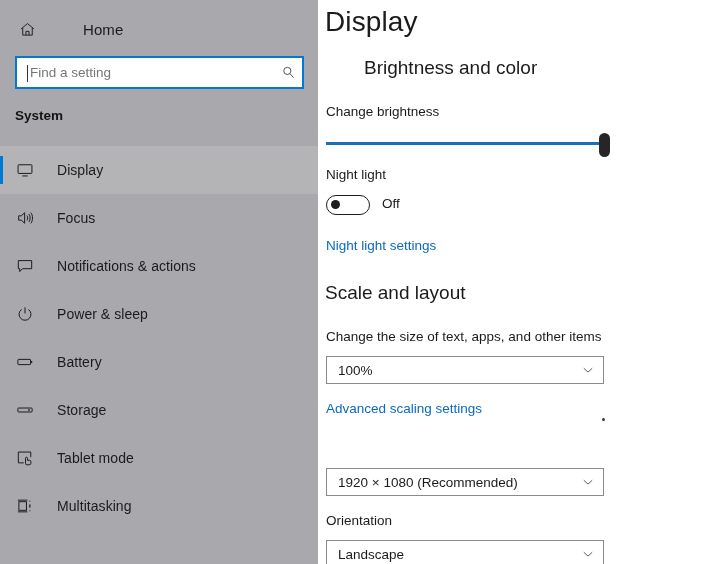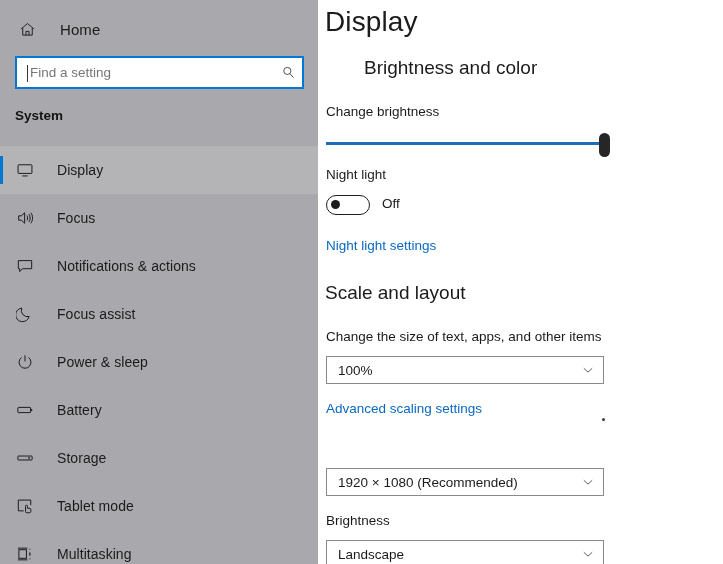--- a/index.html
+++ b/index.html
@@ -30,20 +30,21 @@
     overflow: hidden;
   }
 
   .home-row {
     position: absolute;
     left: 0; top: 10px;
     width: 262px; height: 38px;
     display: flex;
     align-items: center;
     padding-left: 17px;
+    gap: 23px;
   }
   .home-icon {
     width: 20px; height: 20px;
     display: flex; align-items: center; justify-content: center;
     color: #1b1b1b;
     flex: 0 0 20px;
   }
   .home-label {
     margin-left: 23px;
     font-size: 15px;
@@ -305,28 +306,20 @@
 
       <div class="nav-item">
         <span class="nav-ico">
           <svg width="18" height="18" viewBox="0 0 20 20" fill="none" stroke="currentColor" stroke-width="1.1">
             <path d="M2.6 4 H17.4 V13 H7.2 L4.1 16.2 V13 H2.6 Z"></path>
           </svg>
         </span>
         <span class="nav-label">Notifications &amp; actions</span>
       </div>
 
-      <div class="nav-item">
-        <span class="nav-ico">
-          <svg width="18" height="18" viewBox="0 0 20 20" fill="none" stroke="currentColor" stroke-width="1.1">
-            <path d="M14.6 12.8 A7 7 0 0 1 6.4 3.4 A7.6 7.6 0 1 0 14.6 12.8 Z"></path>
-          </svg>
-        </span>
-        <span class="nav-label">Focus assist</span>
-      </div>
 
       <div class="nav-item">
         <span class="nav-ico">
           <svg width="18" height="18" viewBox="0 0 20 20" fill="none" stroke="currentColor" stroke-width="1.1">
             <path d="M13.9 5 A6.6 6.6 0 1 1 6.1 5"></path>
             <path d="M10 2.6 V9.4"></path>
           </svg>
         </span>
         <span class="nav-label">Power &amp; sleep</span>
       </div>
@@ -418,21 +411,21 @@
 
     <div class="dropdown" style="top:468px;">
       <span class="dropdown-value">1920 × 1080 (Recommended)</span>
       <span class="dropdown-chev">
         <svg width="14" height="14" viewBox="0 0 16 16" fill="none" stroke="currentColor" stroke-width="1.1">
           <path d="M3.2 6 L8 10.4 L12.8 6"></path>
         </svg>
       </span>
     </div>
 
-    <div class="field-label" style="top:513px;">Brightness</div>
+    <div class="field-label" style="top:513px;">Orientation</div>
 
     <div class="dropdown" style="top:540px;">
       <span class="dropdown-value">Landscape</span>
       <span class="dropdown-chev">
         <svg width="14" height="14" viewBox="0 0 16 16" fill="none" stroke="currentColor" stroke-width="1.1">
           <path d="M3.2 6 L8 10.4 L12.8 6"></path>
         </svg>
       </span>
     </div>
 

